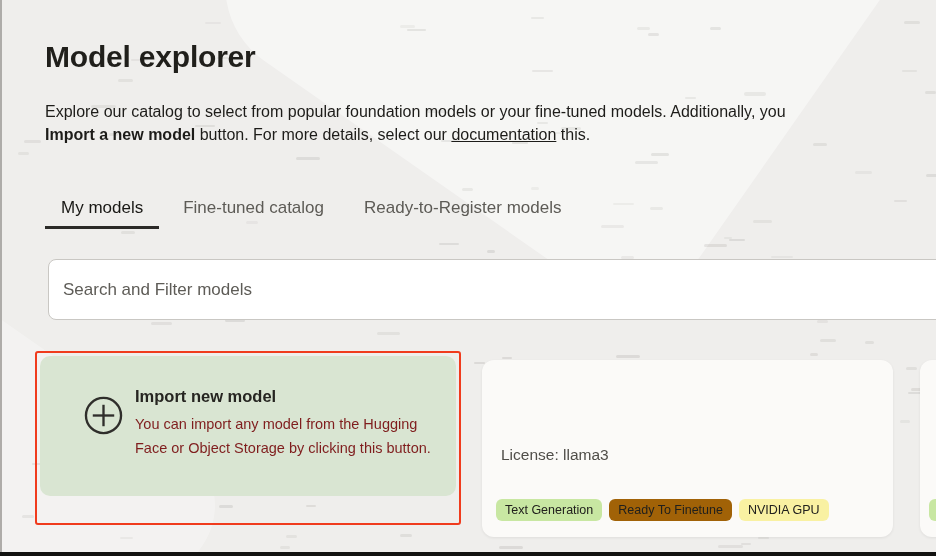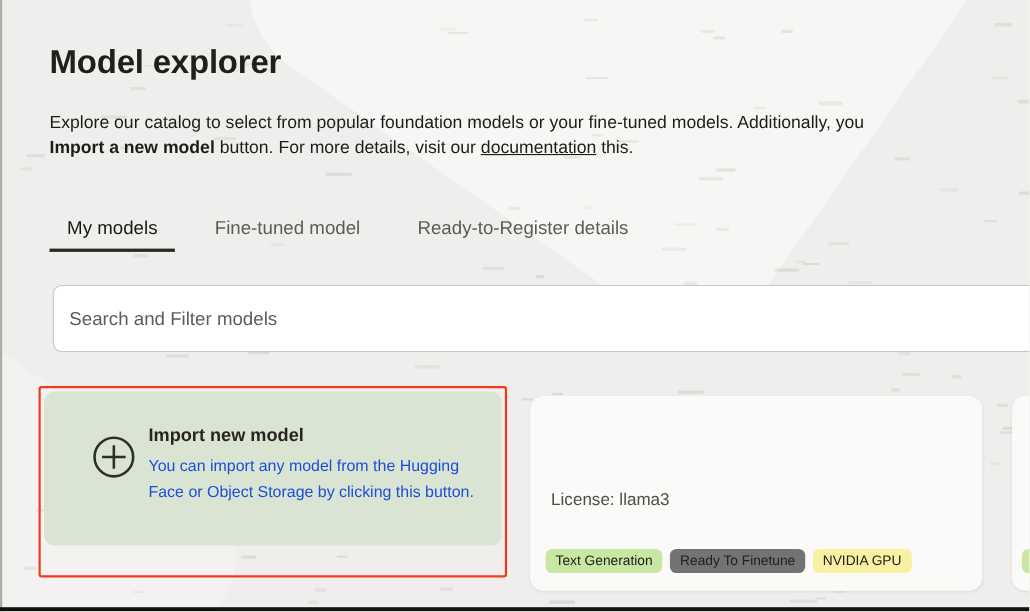--- a/index.html
+++ b/index.html
@@ -44,21 +44,21 @@
   .page-desc {
     position: absolute; left: 45px; top: 100px;
     font-size: 16px; color: #1d1c19; line-height: 23px; white-space: nowrap;
   }
   .page-desc .b { font-weight: bold; }
   .page-desc .lnk { text-decoration: underline; cursor: pointer; }
 
   
   .tabs {
     position: absolute; left: 45px; top: 198px;
-    display: flex; gap: 20px;
+    display: flex; gap: 8px;
   }
   .tab {
     padding: 0 16px 8px 16px;
     font-size: 17px; color: #5d5b56;
     border-bottom: 3px solid transparent;
     cursor: pointer; white-space: nowrap;
   }
   .tab.active { color: #191815; border-bottom-color: #2b2a27; }
 
   
@@ -87,21 +87,21 @@
     background: #d9e5d2; border-radius: 10px;
     cursor: pointer;
   }
   .import-icon { position: absolute; left: 44px; top: 40px; width: 39px; height: 39px; }
   .import-title {
     position: absolute; left: 95px; top: 31px;
     font-size: 16.5px; font-weight: bold; color: #262521;
   }
   .import-desc {
     position: absolute; left: 95px; top: 56px;
-    font-size: 14.5px; color: #1d4ed8; line-height: 24px; white-space: nowrap;
+    font-size: 14.5px; color: #7f1d1d; line-height: 24px; white-space: nowrap;
   }
 
   .model-card {
     position: absolute; left: 482px; top: 360px;
     width: 411px; height: 177px;
     background: #fbfaf8; border-radius: 12px;
     box-shadow: 0 1px 3px rgba(0,0,0,0.07);
     cursor: pointer;
   }
   .model-title {
@@ -253,28 +253,28 @@
       <div class="dash" style="width: 20.3306px; height: 3.09439px; left: 926.489px; top: 174.056px; background: rgba(70, 64, 55, 0.1);"></div>
     </div>
 
   <div class="content">
 
     <h1 class="page-title">Model explorer</h1>
 
     <div class="page-desc">
       <div>Explore our catalog to select from popular foundation models or your fine-tuned models. Additionally, you</div>
       <div>
-        <span class="b">Import a new model</span><span> button. For more details, visit our </span><span class="lnk">documentation</span><span> this.</span>
+        <span class="b">Import a new model</span><span> button. For more details, select our </span><span class="lnk">documentation</span><span> this.</span>
       </div>
     </div>
 
     <div class="tabs">
       <div class="tab active">My models</div>
-      <div class="tab">Fine-tuned model</div>
-      <div class="tab">Ready-to-Register details</div>
+      <div class="tab">Fine-tuned catalog</div>
+      <div class="tab">Ready-to-Register models</div>
     </div>
 
     <input class="search-input" type="text" placeholder="Search and Filter models" style="">
 
     <div class="highlight-box"></div>
 
     <div class="import-card">
       <svg class="import-icon" viewBox="0 0 40 40" fill="none">
         <circle cx="20" cy="20" r="18" stroke="#2f2e2b" stroke-width="2.4"></circle>
         <line x1="9" y1="20" x2="31" y2="20" stroke="#2f2e2b" stroke-width="2.4"></line>
@@ -284,21 +284,21 @@
       <div class="import-desc">
         <div>You can import any model from the Hugging</div>
         <div>Face or Object Storage by clicking this button.</div>
       </div>
     </div>
 
     <div class="model-card">
       <div class="model-license">License: llama3</div>
       <div class="badge-row">
         <span class="badge" style="background: rgb(200, 231, 162);">Text Generation</span>
-        <span class="badge" style="background: #737373;">Ready To Finetune</span>
+        <span class="badge" style="background: #a16207;">Ready To Finetune</span>
         <span class="badge" style="background: rgb(249, 241, 162);">NVIDIA GPU</span>
       </div>
     </div>
 
     <div class="partial-card">
       <span class="partial-badge" style="background: rgb(200, 231, 162);"></span>
     </div>
 
   </div>
 

